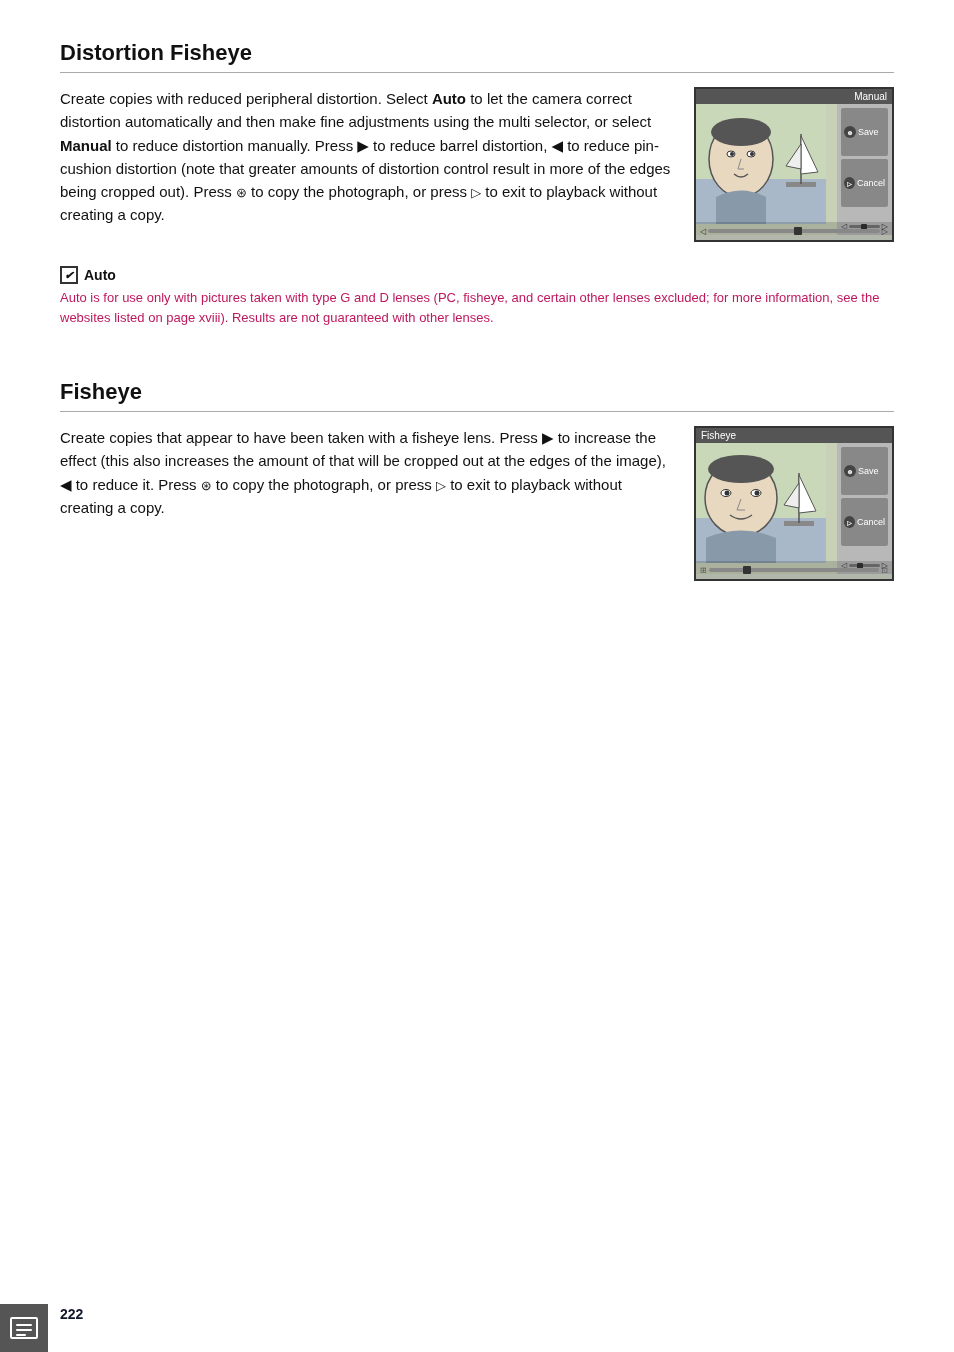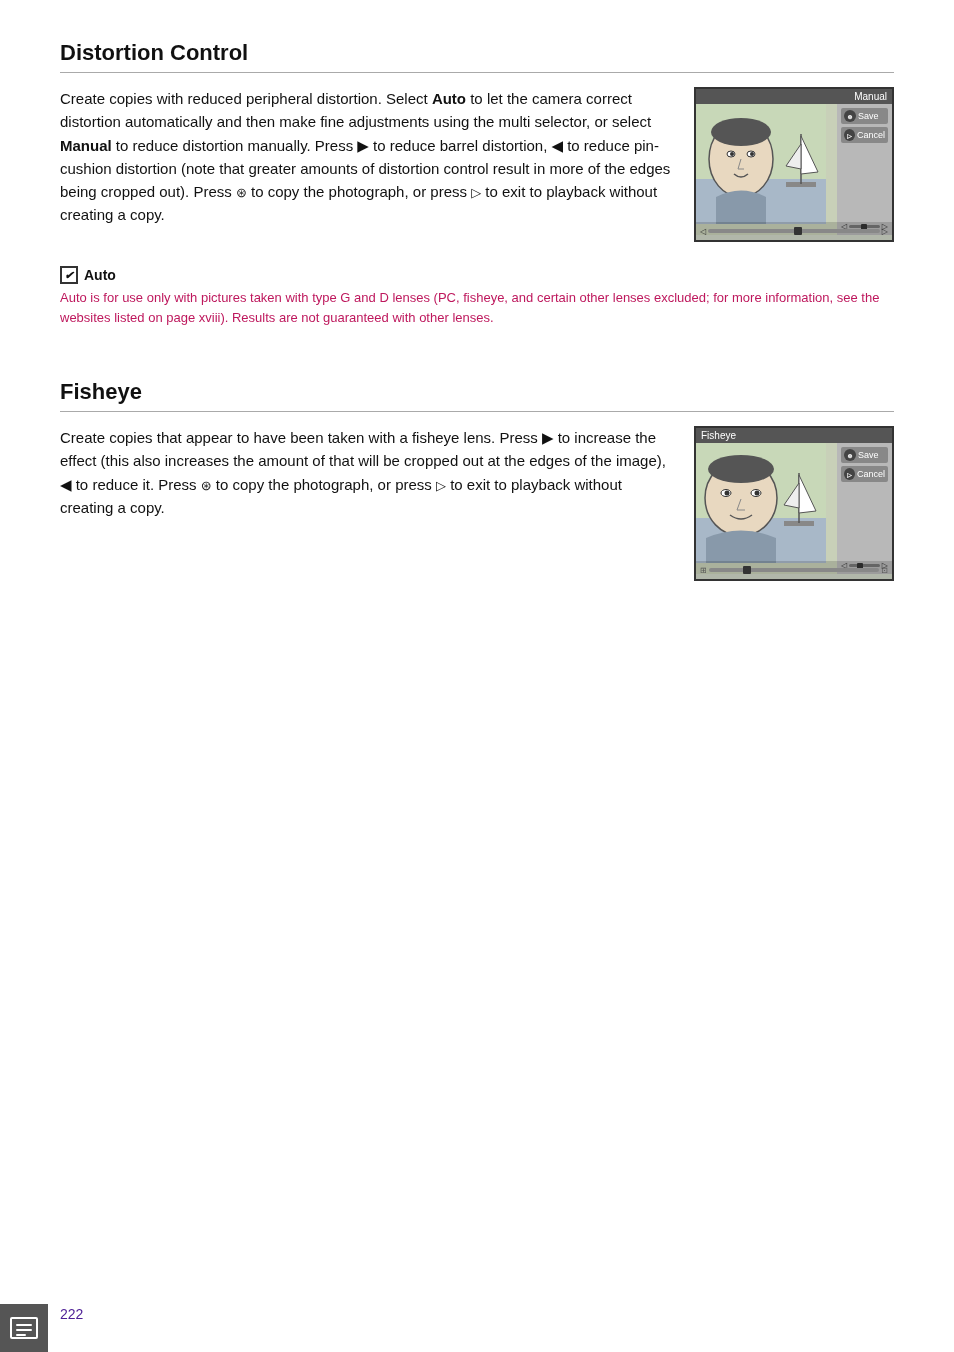--- a/index.html
+++ b/index.html
@@ -75,21 +75,21 @@
       flex-direction: column;
       padding: 4px;
       gap: 3px;
       font-size: 9px;
     }
 
     .lcd-btn {
       background: #888;
       color: #fff;
       border-radius: 2px;
-      padding: 2px 3px;
+      padding: 18px 3px;
       display: flex;
       align-items: center;
       gap: 2px;
     }
 
     .lcd-btn-icon {
       width: 12px;
       height: 12px;
       border-radius: 50%;
       background: #444;
@@ -165,21 +165,22 @@
       line-height: 1.5;
       color: #be185d;
     }
 
     
     .page-number {
       position: absolute;
       bottom: 30px;
       left: 60px;
       font-size: 14px;
-      color: #4c1d95;
+      color: #0f172a;
+      font-weight: bold;
     }
 
     
     .bottom-tab {
       position: absolute;
       bottom: 0;
       left: 0;
       width: 48px;
       height: 48px;
       background: #555;
@@ -226,21 +227,21 @@
     }
 
     .fisheye-lcd .lcd-title-bar {
       text-align: left;
     }
   </style>
 </head>
 <body>
 
 <div>
-  <h2 class="section-title">Distortion Control</h2>
+  <h2 class="section-title">Distortion Fisheye</h2>
 
   <div class="content-row">
     <div class="content-text">
       <span>
         Create copies with reduced peripheral distortion.  Select <b>Auto</b>
         to let the camera correct distortion automatically and then
         make fine adjustments using the multi selector, or select
         <b>Manual</b> to reduce distortion manually.  Press ▶ to reduce barrel
         distortion, ◀ to reduce pin-cushion distortion (note that greater
         amounts of distortion control result in more of the edges being

